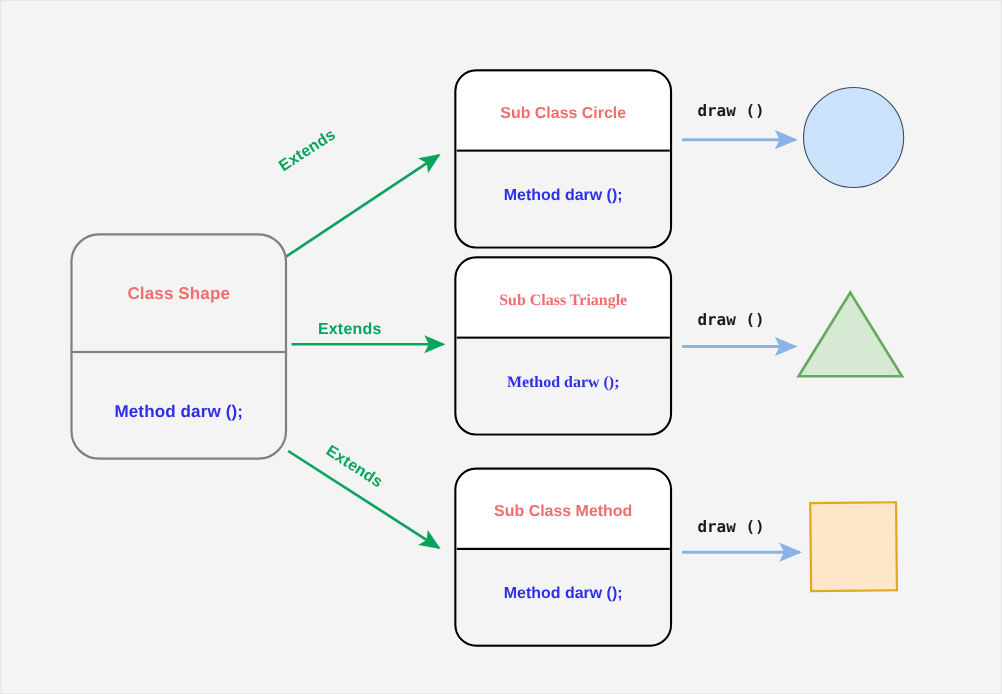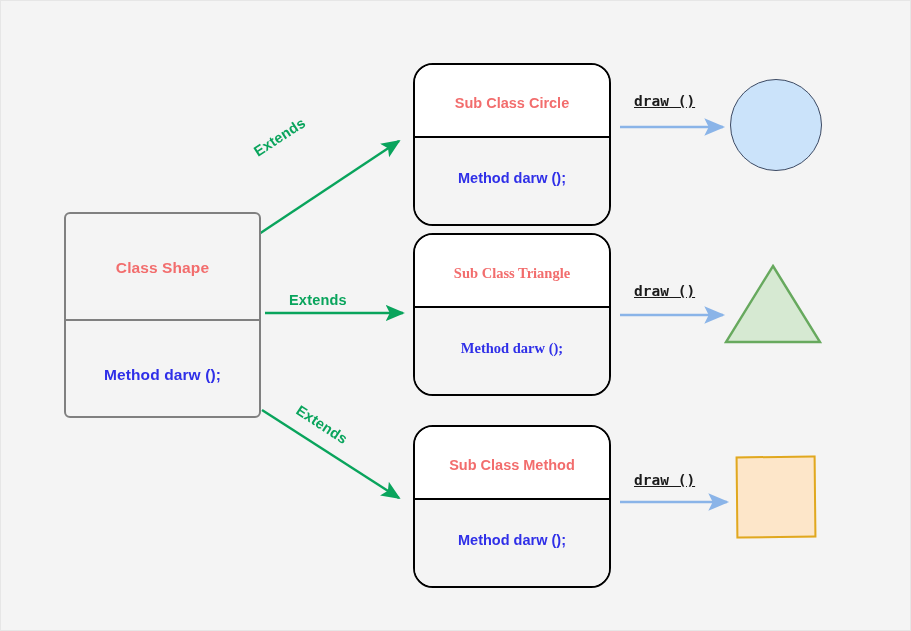--- a/index.html
+++ b/index.html
@@ -30,21 +30,21 @@
   }
 
   
   .parent-box {
     position: absolute;
     left: 63px;
     top: 211px;
     width: 197px;
     height: 206px;
     border: 2px solid #808080;
-    border-radius: 6px;
+    border-radius: 26px;
     background: #f4f4f4;
     box-sizing: border-box;
   }
   .parent-box .divider {
     position: absolute;
     left: -2px;
     right: -2px;
     top: 105px;
     height: 2px;
     background: #808080;
@@ -150,21 +150,20 @@
   }
 
   
   .draw-label {
     position: absolute;
     color: #1a1a1a;
     font-family: "DejaVu Sans Mono", monospace;
     font-weight: bold;
     font-size: 14.5px;
     white-space: nowrap;
-    text-decoration: underline;
   }
   #draw-1 { left: 633px; top: 92px; }
   #draw-2 { left: 633px; top: 282px; }
   #draw-3 { left: 633px; top: 471px; }
 
   
   .shape {
     position: absolute;
   }
   #shape-circle {

